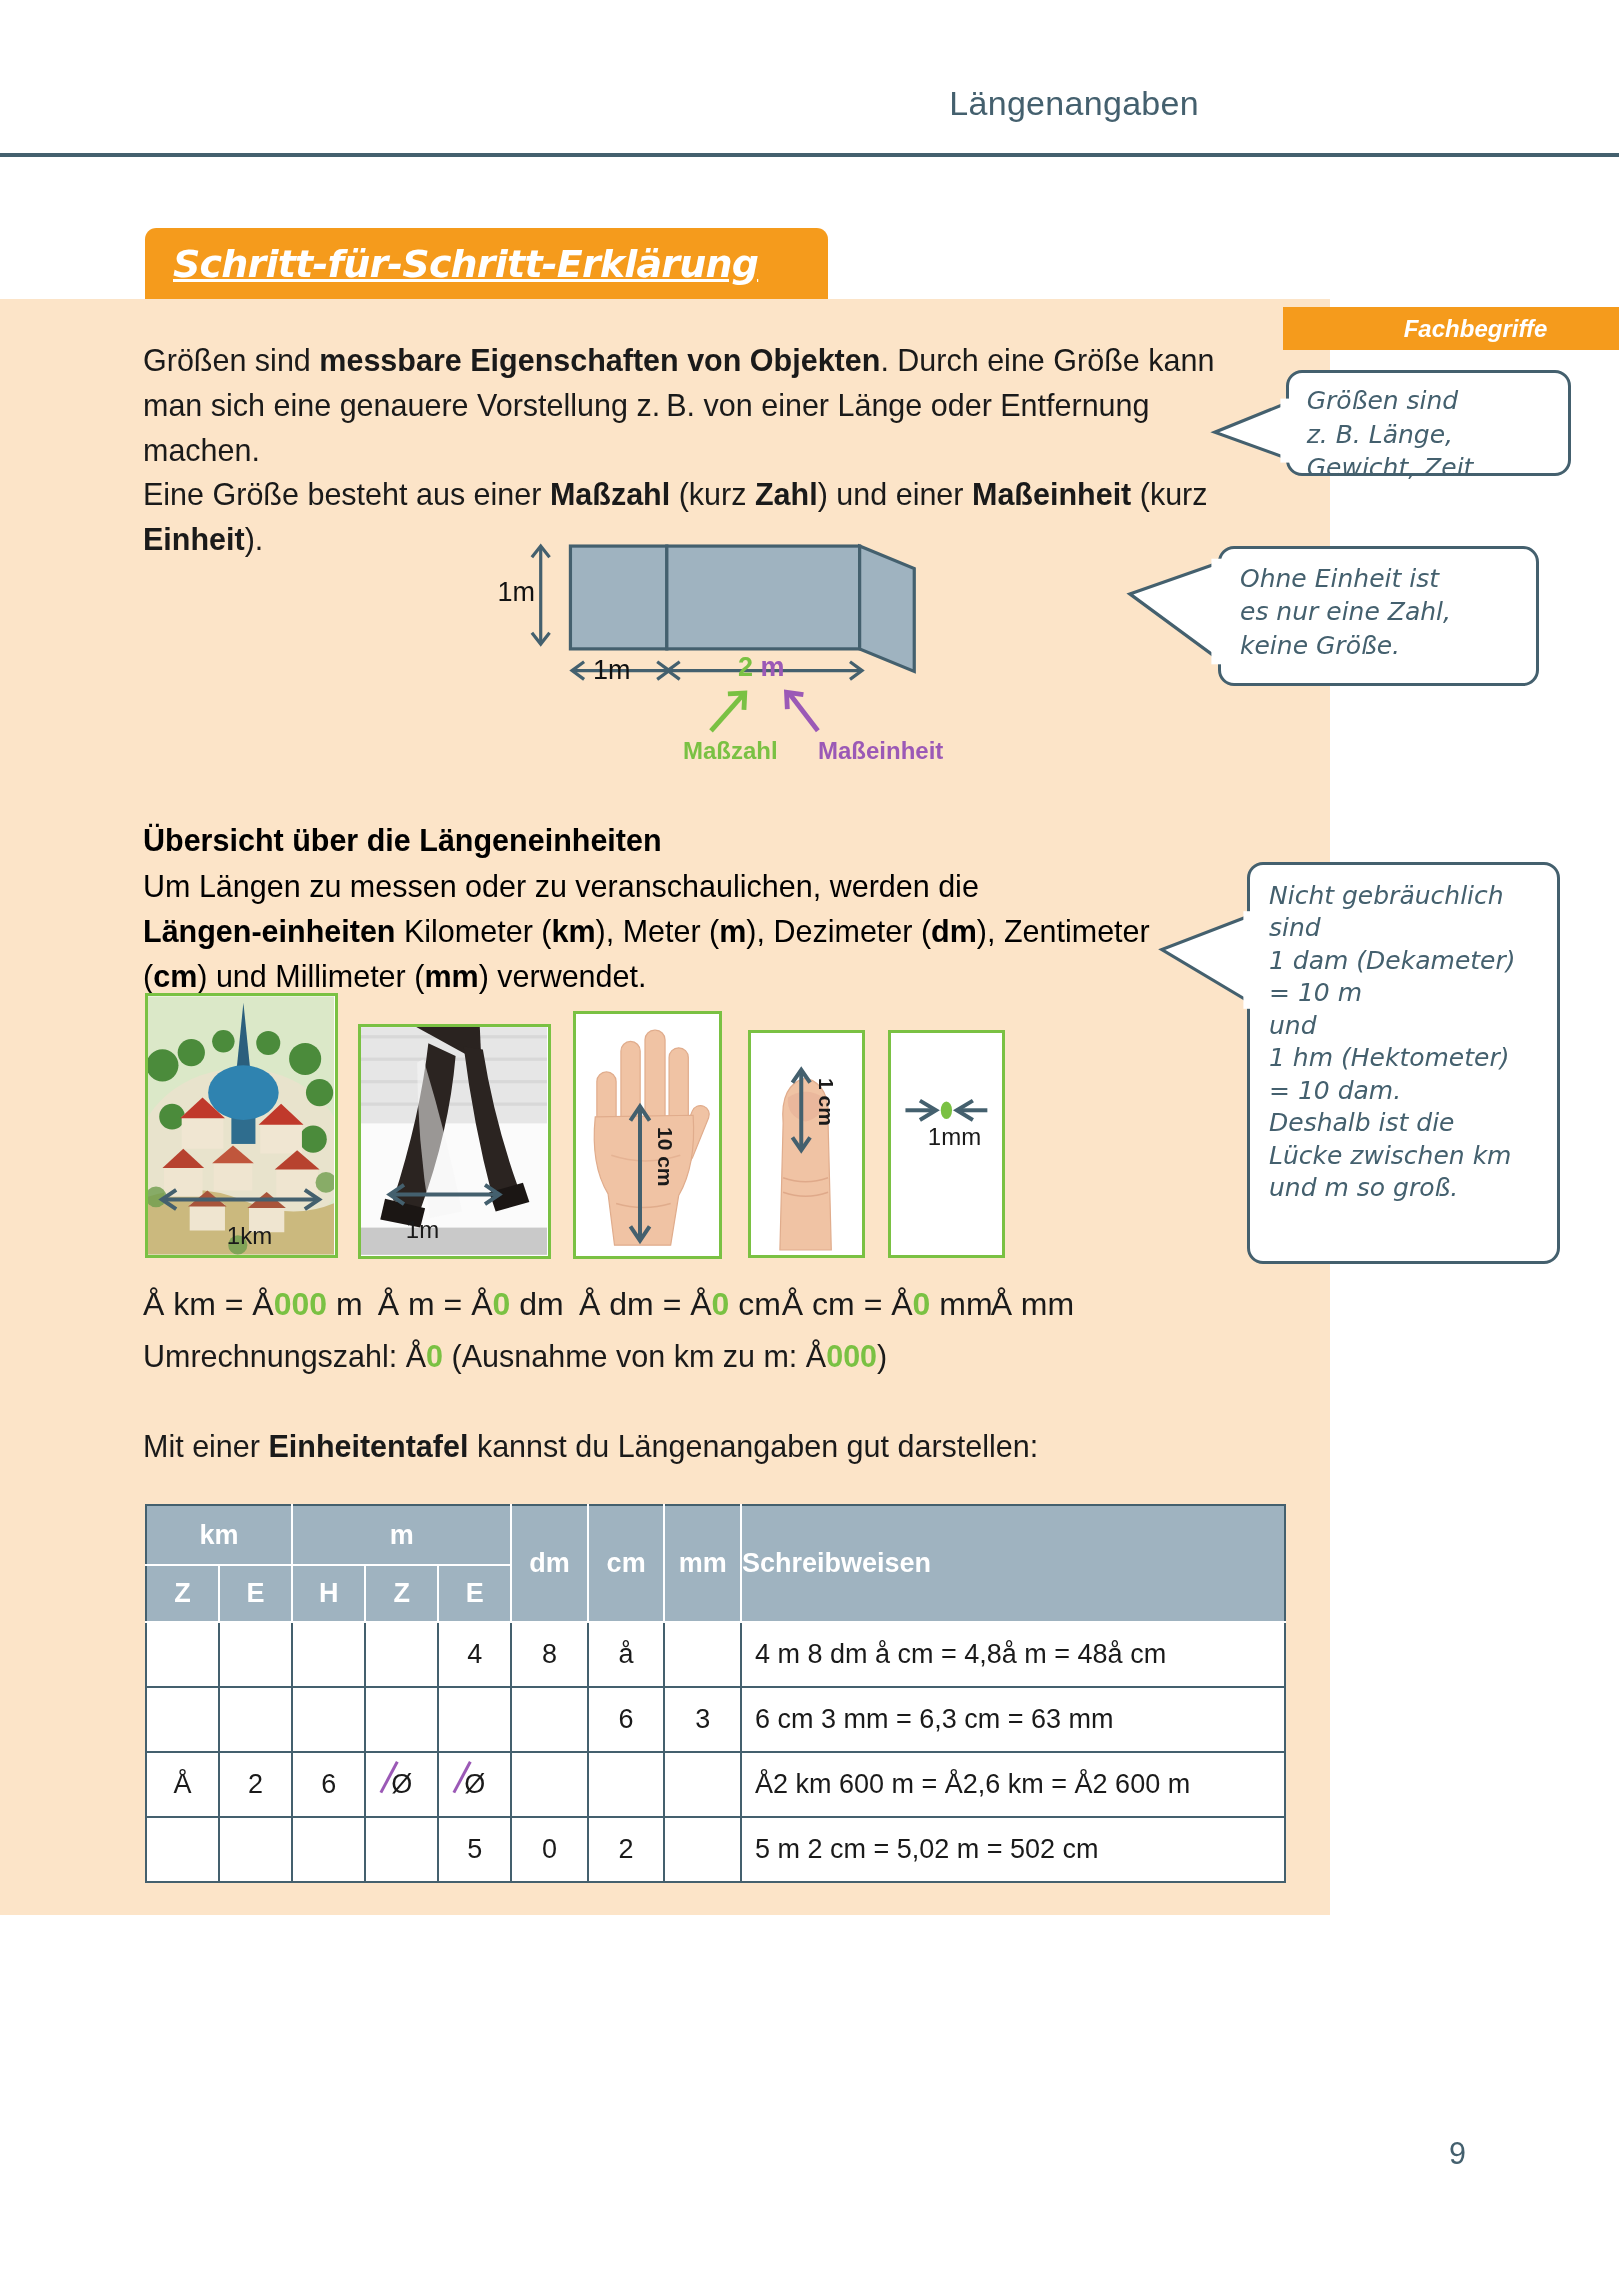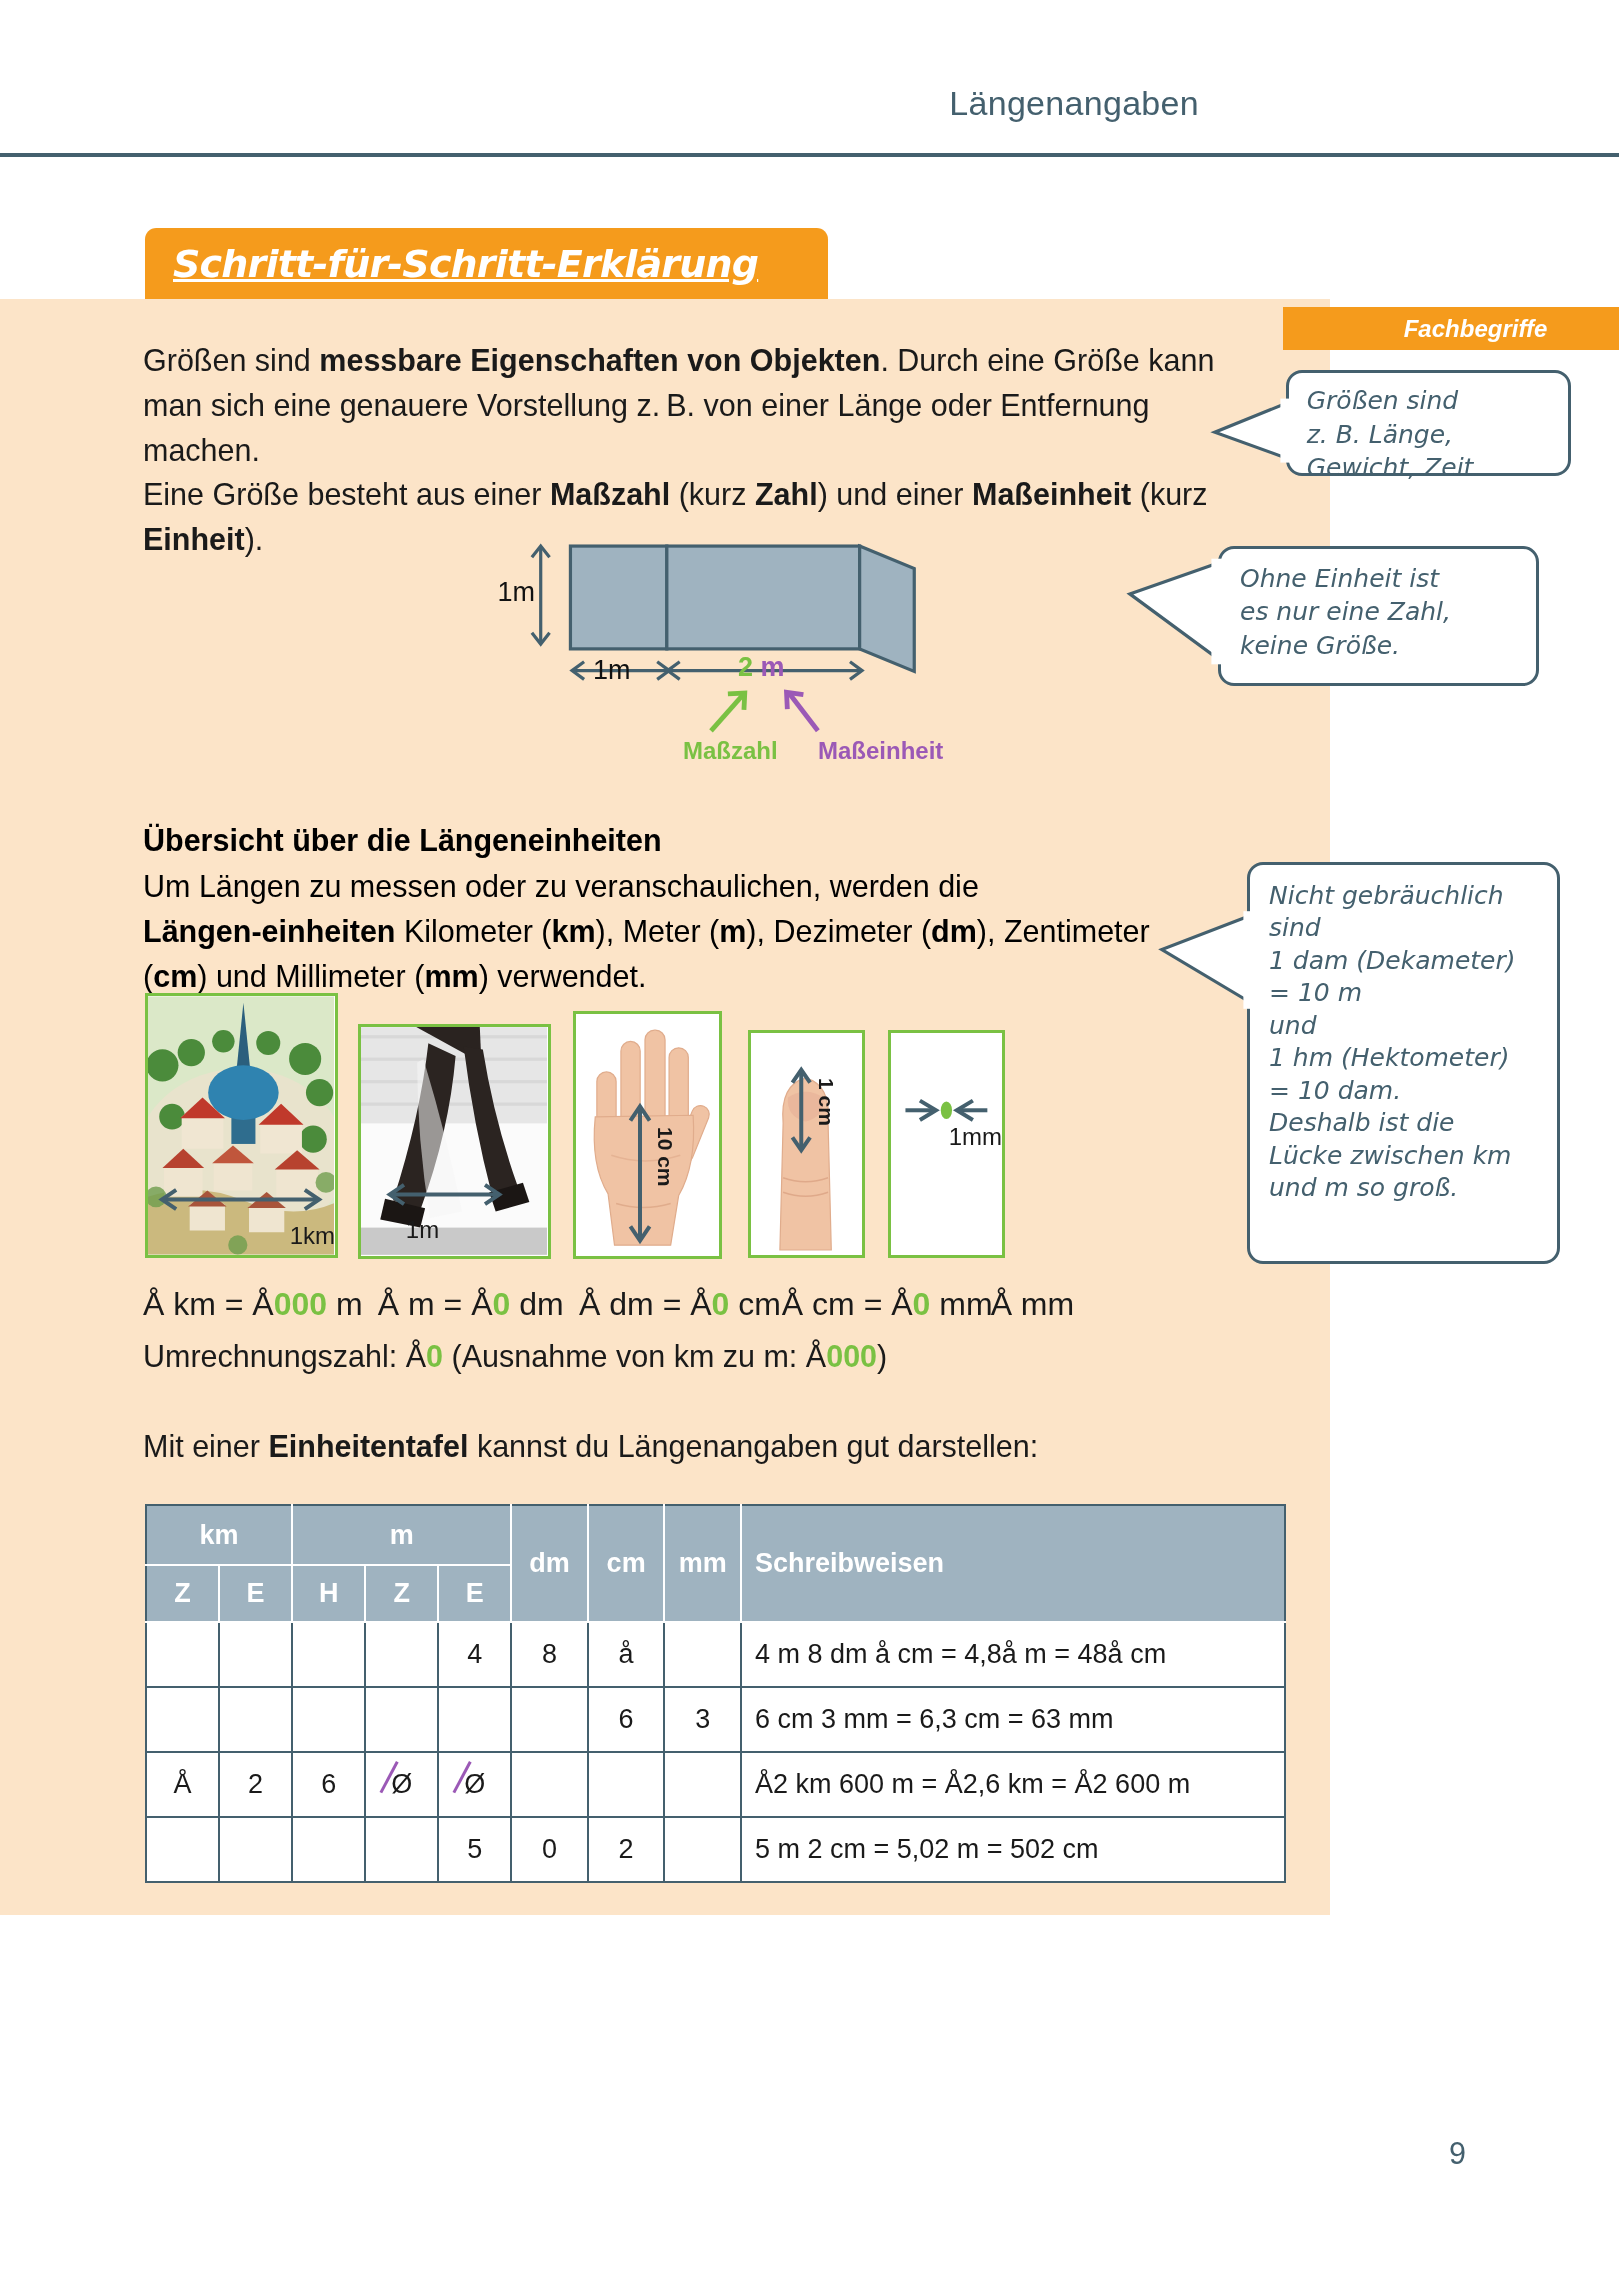--- a/index.html
+++ b/index.html
@@ -70,21 +70,21 @@
   #uebersicht{
     position:absolute;left:143px;top:818px;width:1053px;
     font-size:30.5px;line-height:1.47;color:#000000;
   }
   #uebersicht .h{font-weight:bold;display:block;margin-bottom:1.6px;}
   #uebersicht b{font-weight:bold;}
   
   #photos{position:absolute;left:145px;top:993px;height:257px;}
   .photo{position:absolute;border:3.2px solid #7ac143;box-sizing:border-box;background:#ffffff;overflow:hidden;}
   .photo .cap{
-    position:absolute;left:16px;right:0;bottom:4.8px;text-align:right;
+    position:absolute;left:16px;right:0;bottom:4.8px;text-align:center;
     font-size:24px;color:#1a1a1a;
   }
   .vcap{
     position:absolute;font-size:21px;color:#1a1a1a;font-weight:600;
     writing-mode:vertical-rl;
   }
   
   #conversions{
     position:absolute;left:143px;top:1286px;width:1069px;
     font-size:32px;color:#1a1a1a;white-space:nowrap;
@@ -410,21 +410,21 @@
       <col style="width:66px">
       <col style="width:469px">
   </colgroup>
   <thead>
     <tr>
       <th class="outer left-edge" colspan="2">km</th>
       <th class="outer" colspan="3">m</th>
       <th class="outer" rowspan="2">dm</th>
       <th class="outer" rowspan="2">cm</th>
       <th class="outer" rowspan="2">mm</th>
-      <th class="outer right-edge" rowspan="2" style="text-align:left;padding-left:13px;">Schreibweisen</th>
+      <th class="outer right-edge" rowspan="2" style="text-align:left;">Schreibweisen</th>
     </tr>
     <tr>
       <th class="left-edge">Z</th>
       <th>E</th>
       <th>H</th>
       <th>Z</th>
       <th>E</th>
     </tr>
   </thead>
   <tbody>

